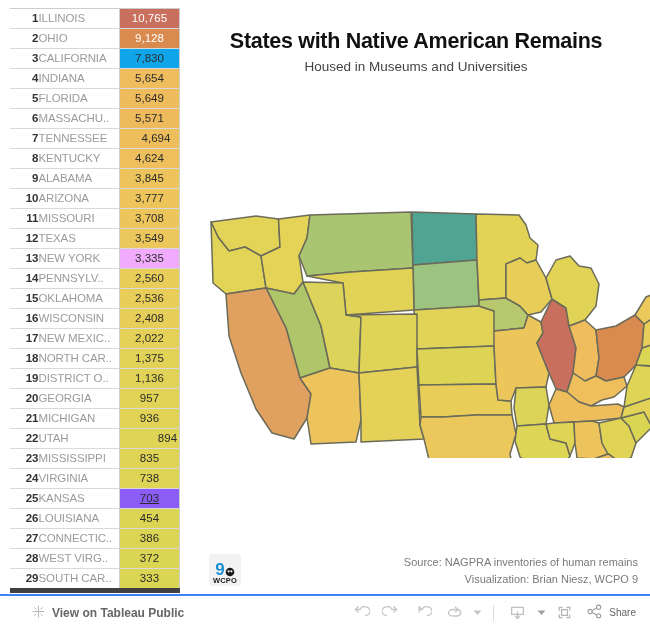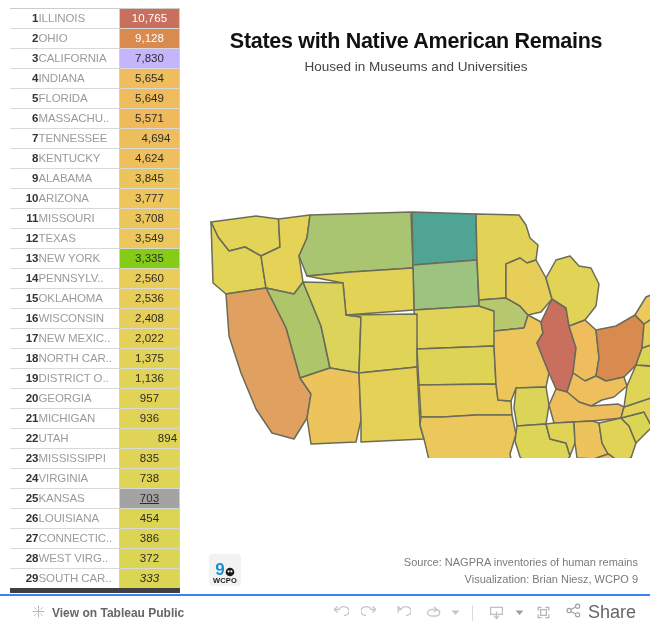--- a/index.html
+++ b/index.html
@@ -175,21 +175,21 @@
     width: 1px;
     height: 16px;
     background: #dcdcdc;
     margin: 0 8px;
   }
   #share-btn {
     display: flex;
     align-items: center;
     gap: 6px;
     color: #666666;
-    font-size: 18px;
+    font-size: 10px;
     cursor: pointer;
     padding-left: 6px;
     padding-right: 4px;
     white-space: nowrap;
   }
 </style>
 </head>
 <body>
 
 <div id="viz">
@@ -202,21 +202,21 @@
           <td class="c-value" style="background: rgb(200, 112, 93); color: rgb(255, 255, 255);">10,765</td>
         </tr>
         <tr>
           <td class="c-rank">2</td>
           <td class="c-state">OHIO</td>
           <td class="c-value" style="background: rgb(217, 139, 79); color: rgb(255, 255, 255);">9,128</td>
         </tr>
         <tr>
           <td class="c-rank">3</td>
           <td class="c-state">CALIFORNIA</td>
-          <td class="c-value" style="background: #c4b5fd; color: rgb(43, 43, 43);">7,830</td>
+          <td class="c-value" style="background: #0ea5e9; color: rgb(43, 43, 43);">7,830</td>
         </tr>
         <tr>
           <td class="c-rank">4</td>
           <td class="c-state">INDIANA</td>
           <td class="c-value" style="background: rgb(240, 189, 94); color: rgb(43, 43, 43);">5,654</td>
         </tr>
         <tr>
           <td class="c-rank">5</td>
           <td class="c-state">FLORIDA</td>
           <td class="c-value" style="background: rgb(238, 187, 93); color: rgb(43, 43, 43);">5,649</td>
@@ -252,21 +252,21 @@
           <td class="c-value" style="background: rgb(236, 198, 91); color: rgb(43, 43, 43);">3,708</td>
         </tr>
         <tr>
           <td class="c-rank">12</td>
           <td class="c-state">TEXAS</td>
           <td class="c-value" style="background: rgb(236, 199, 91); color: rgb(43, 43, 43);">3,549</td>
         </tr>
         <tr>
           <td class="c-rank">13</td>
           <td class="c-state">NEW YORK</td>
-          <td class="c-value" style="background: #84cc16; color: rgb(43, 43, 43); margin-top: 24px;">3,335</td>
+          <td class="c-value" style="background: #f0abfc; color: rgb(43, 43, 43); margin-top: 24px;">3,335</td>
         </tr>
         <tr>
           <td class="c-rank">14</td>
           <td class="c-state">PENNSYLV..</td>
           <td class="c-value" style="background: rgb(232, 205, 89); color: rgb(43, 43, 43);">2,560</td>
         </tr>
         <tr>
           <td class="c-rank">15</td>
           <td class="c-state">OKLAHOMA</td>
           <td class="c-value" style="background: rgb(232, 205, 89); color: rgb(43, 43, 43);">2,536</td>
@@ -312,41 +312,41 @@
           <td class="c-value" style="background: rgb(223, 212, 86); color: rgb(43, 43, 43);">835</td>
         </tr>
         <tr>
           <td class="c-rank">24</td>
           <td class="c-state">VIRGINIA</td>
           <td class="c-value" style="background: rgb(222, 212, 85); color: rgb(43, 43, 43);">738</td>
         </tr>
         <tr>
           <td class="c-rank">25</td>
           <td class="c-state">KANSAS</td>
-          <td class="c-value" style="background: #a3a3a3; color: rgb(43, 43, 43); text-decoration: underline;">703</td>
+          <td class="c-value" style="background: #8b5cf6; color: rgb(43, 43, 43); text-decoration: underline;">703</td>
         </tr>
         <tr>
           <td class="c-rank">26</td>
           <td class="c-state">LOUISIANA</td>
           <td class="c-value" style="background: rgb(220, 213, 84); color: rgb(43, 43, 43);">454</td>
         </tr>
         <tr>
           <td class="c-rank">27</td>
           <td class="c-state">CONNECTIC..</td>
           <td class="c-value" style="background: rgb(220, 213, 84); color: rgb(43, 43, 43);">386</td>
         </tr>
         <tr>
           <td class="c-rank">28</td>
           <td class="c-state">WEST VIRG..</td>
           <td class="c-value" style="background: rgb(219, 213, 84); color: rgb(43, 43, 43);">372</td>
         </tr>
         <tr>
           <td class="c-rank">29</td>
           <td class="c-state">SOUTH CAR..</td>
-          <td class="c-value" style="background: rgb(219, 213, 84); color: rgb(43, 43, 43); font-style: italic;">333</td>
+          <td class="c-value" style="background: rgb(219, 213, 84); color: rgb(43, 43, 43);">333</td>
         </tr>
       </tbody>
   </table>
 
   <div id="title-block">
     <div id="chart-title">States with Native American Remains</div>
     <div id="chart-subtitle">Housed in Museums and Universities</div>
   </div>
 
   <div id="map-wrap">

